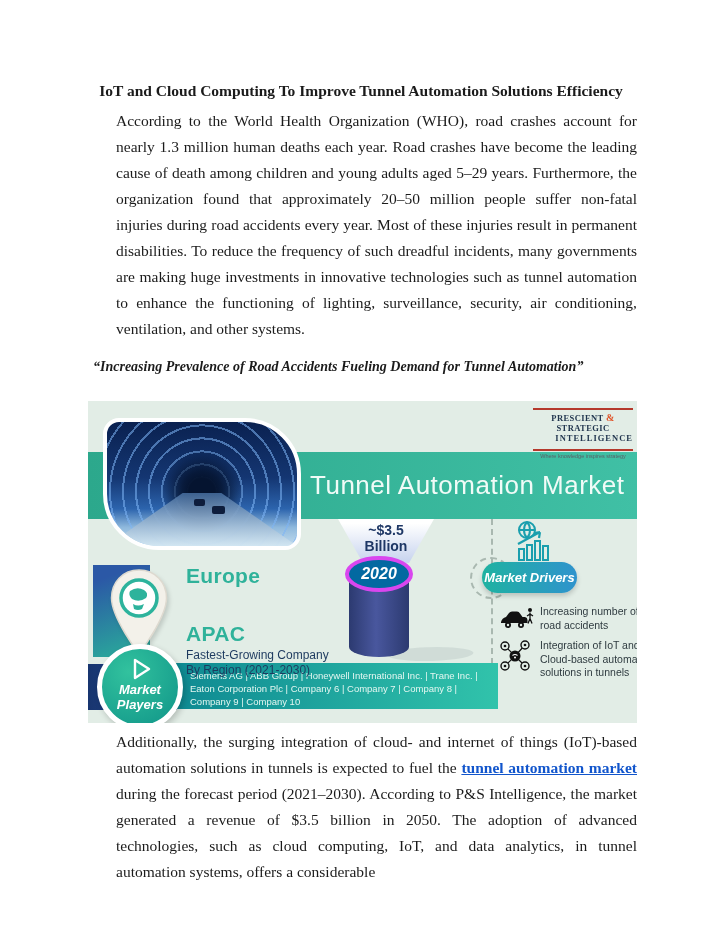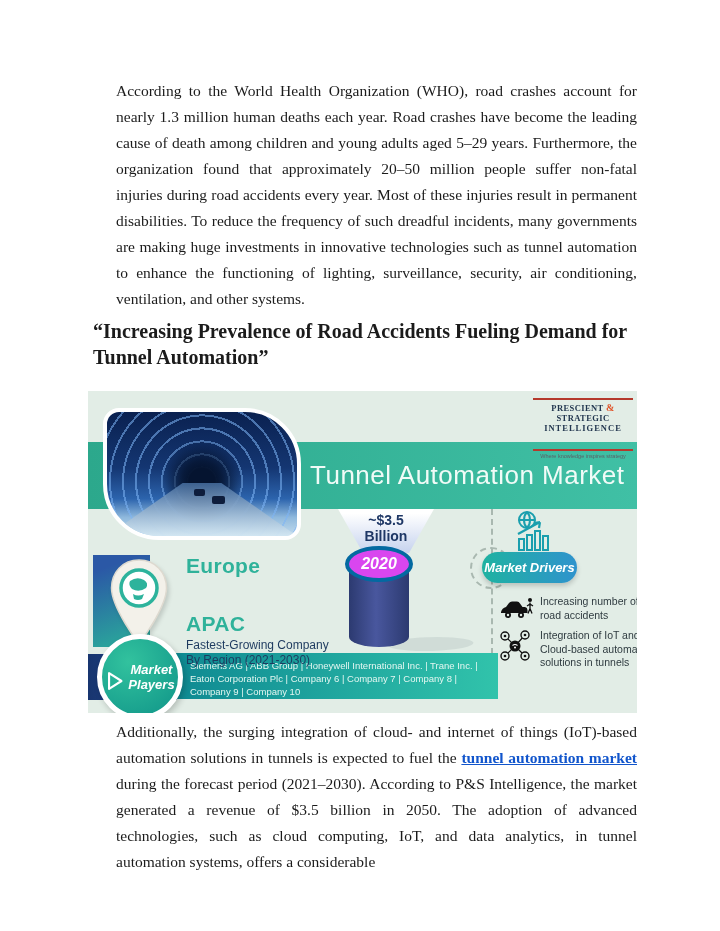--- a/index.html
+++ b/index.html
@@ -3,33 +3,33 @@
 <meta charset="utf-8">
 <style>
   * { margin:0; padding:0; box-sizing:border-box; }
   html,body { width:720px; height:931px; background:#ffffff; overflow:hidden; }
   body { font-family:"Liberation Serif", serif; color:#1b1b1b; }
 
   .page { position:relative; width:720px; height:931px; padding:78px 83px 0 85px; }
 
   .doc-title { font-size:15.5px; font-weight:bold; text-align:center; line-height:26px; margin-bottom:4px; }
   .para { font-size:15.5px; line-height:26px; text-align:justify;margin-left:31px; }
-  .quote-line { font-size:20px; line-height:26px; font-weight:bold; padding-left:8px; margin-top:6px; }
+  .quote-line { font-size:14px; line-height:26px; font-weight:bold; font-style:italic; padding-left:8px; margin-top:12px; }
   .para a.doc-link { font-weight:bold; text-decoration:underline; cursor:pointer; }
 
   
   .infographic { position:relative; width:549px; height:322px; margin:21px 0 6px 3px;
                  background:#e2ede6; font-family:"Liberation Sans", sans-serif; overflow:hidden; }
 
   
   .ps-logo { position:absolute; left:445px; top:7px; width:100px; text-align:center; color:#22364f; }
   .ps-logo .rule { border-top:2px solid #b5392c; }
   .ps-logo .l1 { font-family:"Liberation Serif", serif; font-weight:bold; font-size:8.5px; letter-spacing:.4px; padding-top:2px; }
   .ps-logo .l1 .amp { color:#e0542a; font-size:10px; }
-  .ps-logo .l2 { font-family:"Liberation Serif", serif; font-weight:bold; font-size:8.5px; letter-spacing:1px; padding-bottom:16px; }
+  .ps-logo .l2 { font-family:"Liberation Serif", serif; font-weight:bold; font-size:8.5px; letter-spacing:1px; padding-bottom:6px;text-align:right; }
   .ps-logo .tag { font-size:5.5px; color:#5a5f66; padding-top:1.5px; }
 
   
   .top-banner { position:absolute; left:0; top:51px; width:549px; height:67px;
                 background:linear-gradient(90deg,#2ca88c,#40c0a5); display:flex; align-items:center; }
   .top-banner .banner-text { padding-left:222px; color:#f0fbf7; font-size:26px; font-weight:400; letter-spacing:.5px; }
 
   
   .tunnel { position:absolute; left:15px; top:17px; width:198px; height:132px; z-index:3;
             border:4px solid #fff; border-radius:16px 56px 16px 56px; overflow:hidden;
@@ -60,21 +60,21 @@
   .cyl-glow { position:absolute; left:250px; top:118px; width:96px; height:44px;
               clip-path:polygon(0 0,100% 0,74% 100%,26% 100%);
               background:linear-gradient(180deg,#ffffff 10%,#c9d5ef 95%); text-align:center; }
   .cyl-value { width:60px; margin:3px auto 0; color:#1e3765; font-size:14px; font-weight:bold; line-height:16px; }
   .cyl-body { position:absolute; left:261px; top:172px; width:60px; height:84px;
               background:linear-gradient(90deg,#2c3a70,#49579e 45%,#2c3a70);
               border-radius:0 0 30px 30px / 0 0 10px 10px; }
   .cyl-shadow { position:absolute; left:300px; top:246px; width:85px; height:14px;
                 background:rgba(100,120,130,.14); transform:skewX(-42deg); border-radius:50%; }
   .cyl-top { position:absolute; left:257px; top:155px; width:68px; height:36px; border-radius:50%;
-             background:#d946ef; border:4px solid #0369a1; display:flex; align-items:center; justify-content:center; }
+             background:#0369a1; border:4px solid #d946ef; display:flex; align-items:center; justify-content:center; }
   .cyl-year { color:#fff; font-size:16px; font-weight:bold; font-style:italic; }
 
   
   .dash-line { position:absolute; left:403px; top:118px; height:145px; width:0; border-left:2px dashed #a9b8b0; }
   .dash-ring { position:absolute; left:382px; top:156px; width:42px; height:42px; border:2px dashed #a9b8b0; border-radius:50%; }
 
   
   .drivers-icon { position:absolute; left:424px; top:118px; }
   .drivers-pill { position:absolute; left:394px; top:161px; width:95px; height:31px; border-radius:16px;
                   background:linear-gradient(90deg,#1fb2a1,#2f93cd); box-shadow:0 3px 5px rgba(0,0,0,.18);
@@ -89,28 +89,29 @@
 
   
   .players-bar-left { position:absolute; left:0; top:263px; width:89px; height:46px;
                       background:linear-gradient(90deg,#18356f,#26509c); }
   .players-banner { position:absolute; left:88px; top:262px; width:322px; height:46px;
                     background:linear-gradient(90deg,#0f8a92,#31c3ab);
                     color:#e3f7f1; font-size:9.5px; line-height:13px; padding:6px 8px 0 14px; }
   .players-circle { position:absolute; left:9px; top:243px; width:86px; height:86px; border-radius:50%;
                     border:5px solid #fff; background:radial-gradient(circle at 35% 30%,#32c29e,#0f9488);
                     box-shadow:2px 3px 6px rgba(0,0,0,.2); z-index:2;
-                    display:flex; flex-direction:row; align-items:center; }
+                    display:flex; flex-direction:column; align-items:center; }
   .players-label { width:60px; text-align:center; color:#fff; font-size:13px; font-weight:bold; font-style:italic; line-height:15px; }
 </style>
 </head>
 <body>
 
 <div class="page">
 
+  <h1 class="doc-title">IoT and Cloud Computing To Improve Tunnel Automation Solutions Efficiency</h1>
 
   <p class="para">According to the World Health Organization (WHO), road crashes account for nearly 1.3 million human deaths each year. Road crashes have become the leading cause of death among children and young adults aged 5–29 years. Furthermore, the organization found that approximately 20–50 million people suffer non-fatal injuries during road accidents every year. Most of these injuries result in permanent disabilities. To reduce the frequency of such dreadful incidents, many governments are making huge investments in innovative technologies such as tunnel automation to enhance the functioning of lighting, surveillance, security, air conditioning, ventilation, and other systems.</p>
 
   <p class="quote-line">“Increasing Prevalence of Road Accidents Fueling Demand for Tunnel Automation”</p>
 
   <div class="infographic">
 
     <div class="tunnel">
       <div class="road"></div>
       <div class="car c1"></div>

